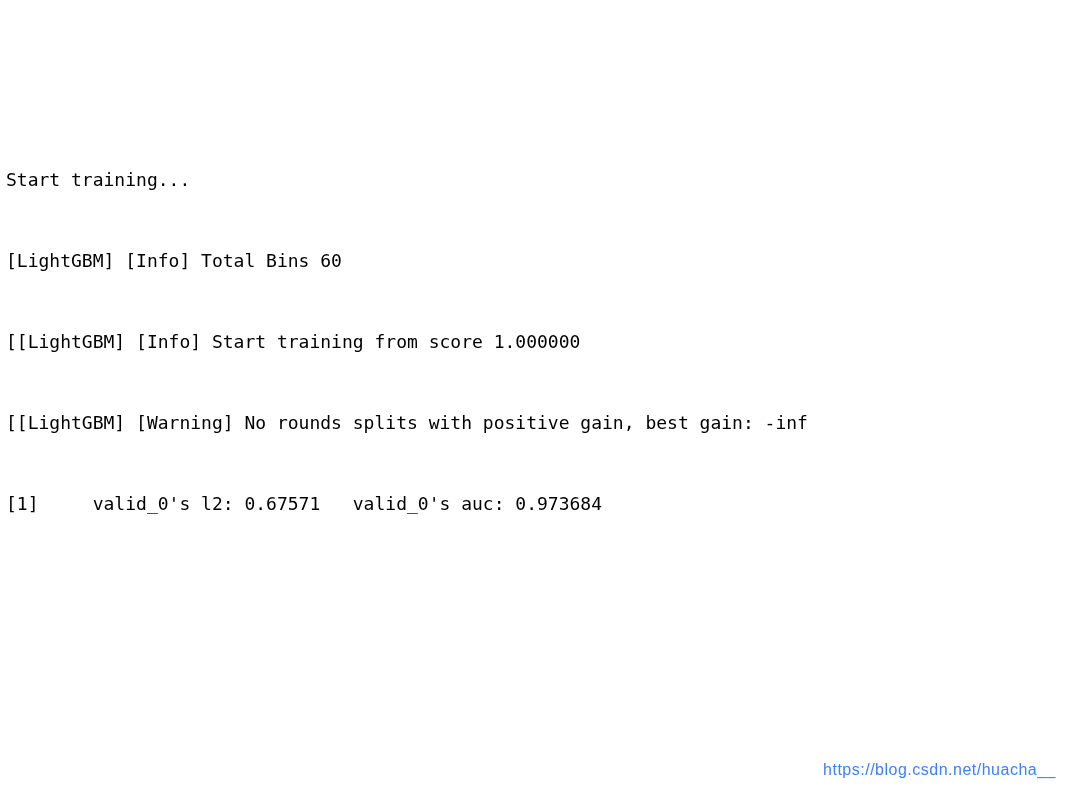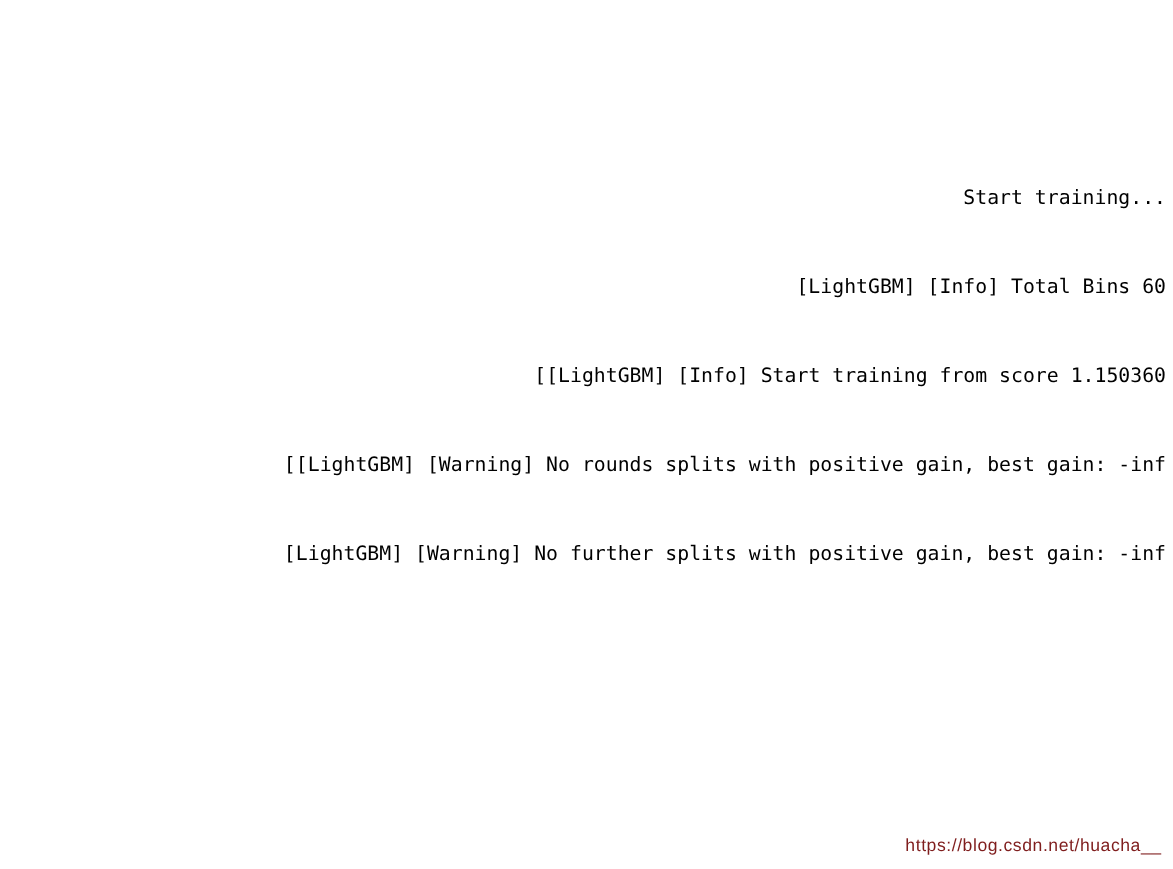--- a/index.html
+++ b/index.html
@@ -16,41 +16,40 @@
       height: 790px;
       overflow: hidden;
     }
     .terminal {
       padding: 4px 6px;
     }
     .watermark {
       position: absolute;
       right: 10px;
       bottom: 8px;
-      color: #7f1d1d;
+      color: #3b82f6;
       font-family: Arial, sans-serif;
       font-size: 16px;
       letter-spacing: 0.5px;
     }
     .line {
       display: block;
-      text-align: right;
     }
   </style>
 </head>
 <body>
 
 
 
 <div class="terminal">
   <span class="line">Start training...</span>
   <span class="line">[LightGBM] [Info] Total Bins 60</span>
-  <span class="line">[[LightGBM] [Info] Start training from score 1.150360</span>
+  <span class="line">[[LightGBM] [Info] Start training from score 1.000000</span>
   <span class="line">[[LightGBM] [Warning] No rounds splits with positive gain, best gain: -inf</span>
-  <span class="line">[LightGBM] [Warning] No further splits with positive gain, best gain: -inf</span>
+  <span class="line">[1]     valid_0's l2: 0.67571   valid_0's auc: 0.973684</span>
   
   
   
   
   
   
   
   
   
   

